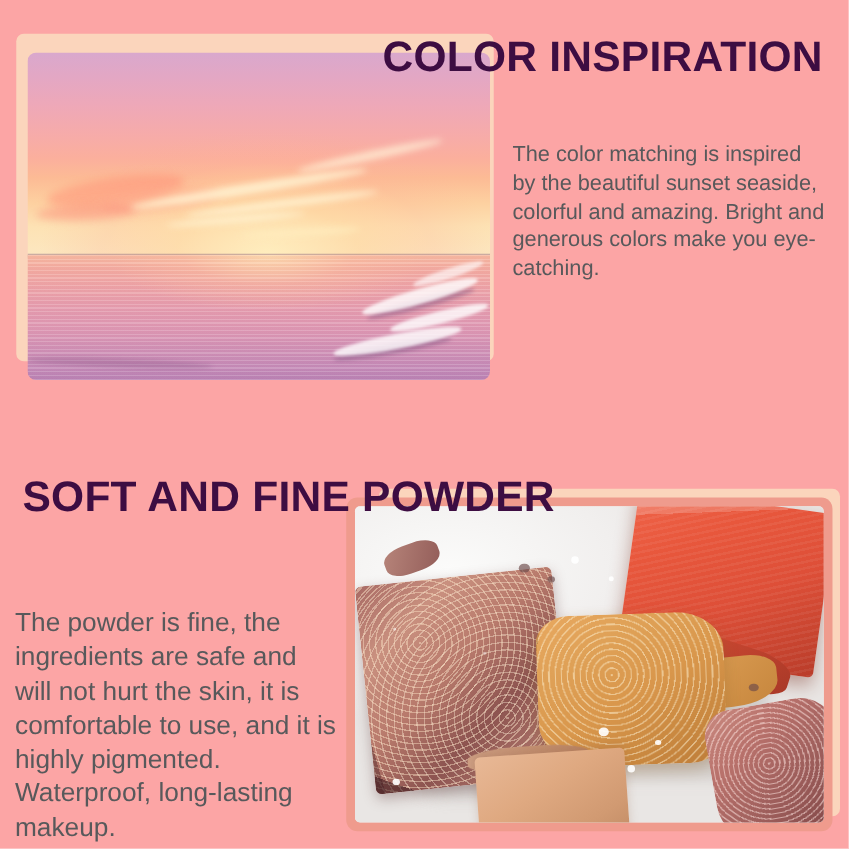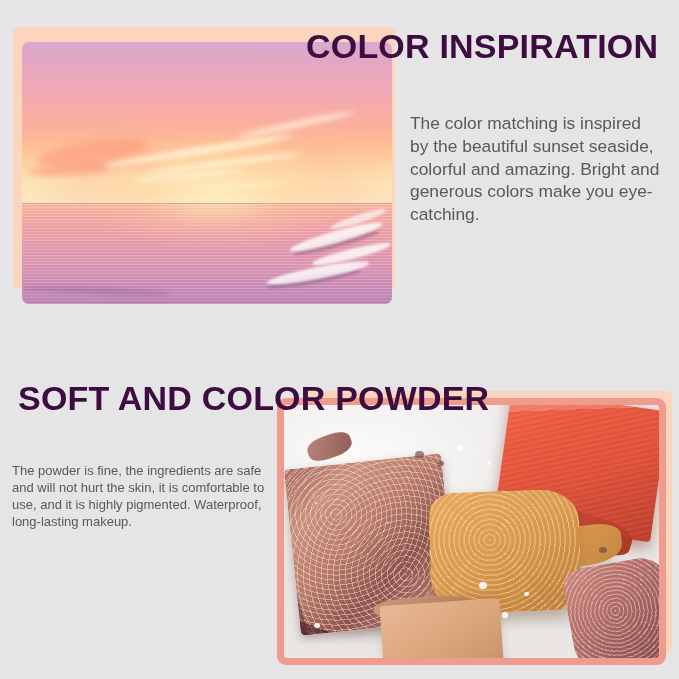--- a/index.html
+++ b/index.html
@@ -4,21 +4,21 @@
 <title>Color Inspiration</title>
 <style>
   html,body{margin:0;padding:0;}
   body{
     width:679px;height:679px;
     background:#ffffff;
     font-family:"Liberation Sans","DejaVu Sans",sans-serif;
     overflow:hidden;
     position:relative;
   }
-  .page{position:relative;width:679px;height:679px;overflow:hidden;background:#e5e5e5;}
+  .page{position:relative;width:679px;height:679px;overflow:hidden;background:#fca5a5;}
 
   
   .heading{
     position:absolute;
     color:#3d0d42;
     font-weight:700;
     letter-spacing:0.2px;
     white-space:nowrap;
     z-index:6;
     font-family:"Liberation Sans","DejaVu Sans",sans-serif;
@@ -117,21 +117,21 @@
   .w3{right:6%;top:86%;width:28%;height:4.5%;transform:rotate(-11deg);}
   .w4{right:1%;top:66%;width:16%;height:3%;transform:rotate(-18deg);opacity:.8;}
   .wdark{position:absolute;border-radius:50%;background:rgba(120,70,120,0.45);filter:blur(1.6px);}
   .wd1{right:3%;top:75%;width:24%;height:3%;transform:rotate(-15deg);}
   .wd2{right:8%;top:89%;width:26%;height:3%;transform:rotate(-10deg);}
   .wd3{left:0%;bottom:4%;width:40%;height:2.6%;transform:rotate(2deg);opacity:.5;}
 
   
   #sec2-heading{ left:18px; top:356px; font-size:34px; }
   #sec2-peach{ left:303px; top:391px; width:369px; height:262px; }
-  #sec2-copy{ left:12px; top:450px; width:258px; font-size:13px; }
+  #sec2-copy{ left:12px; top:464px; width:258px; font-size:21px; }
   #sec2-photo{
     position:absolute;left:277px;top:398px;width:389px;height:267px;
     border-radius:9px;z-index:4;overflow:hidden;
     background:#ef9b8d;
     padding:7px;box-sizing:border-box;
   }
   #sec2-photo .inner{
     position:relative;width:100%;height:100%;border-radius:4px;overflow:hidden;
     background:#f2f0ee;
   }
@@ -292,21 +292,21 @@
       </div>
     </div>
 
     <p class="body-copy" id="sec1-copy">The color matching is inspired by the beautiful sunset seaside, colorful and amazing. Bright and generous colors make you eye-catching.</p>
   </section>
 
   <section>
 
     <div class="peach-plate" id="sec2-peach"></div>
 
-    <h1 class="heading" id="sec2-heading">SOFT AND COLOR POWDER</h1>
+    <h1 class="heading" id="sec2-heading">SOFT AND FINE POWDER</h1>
 
     <div id="sec2-photo">
       <div class="inner">
         <div class="pbg"></div>
         <div class="shadowgray sg1"></div>
         <div class="shadowgray sg2"></div>
 
         <div class="crumb cr1"></div>
         <div class="crumb cr2"></div>
         <div class="crumb cr3"></div>

